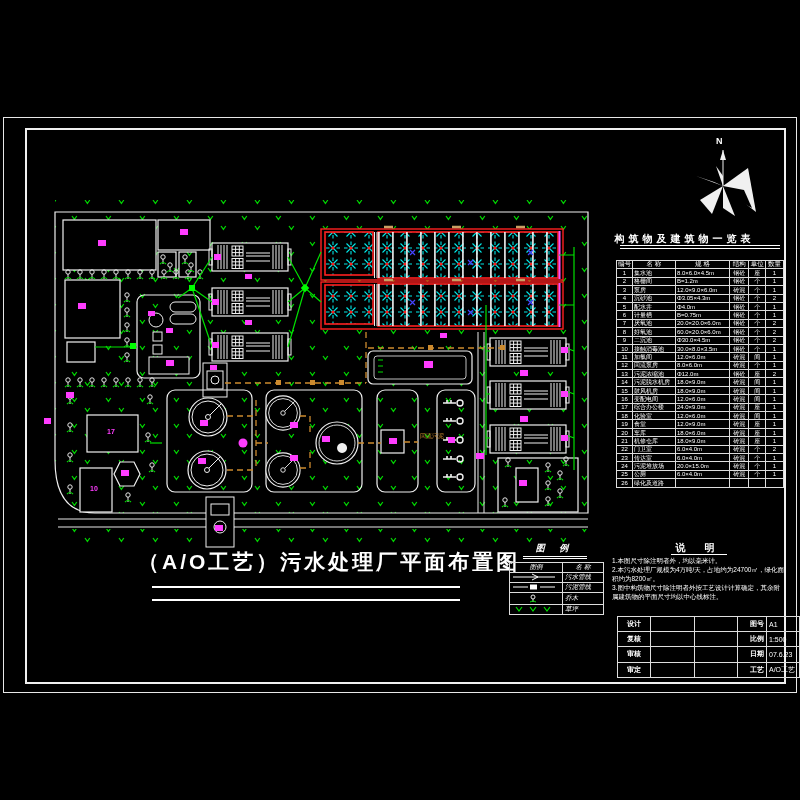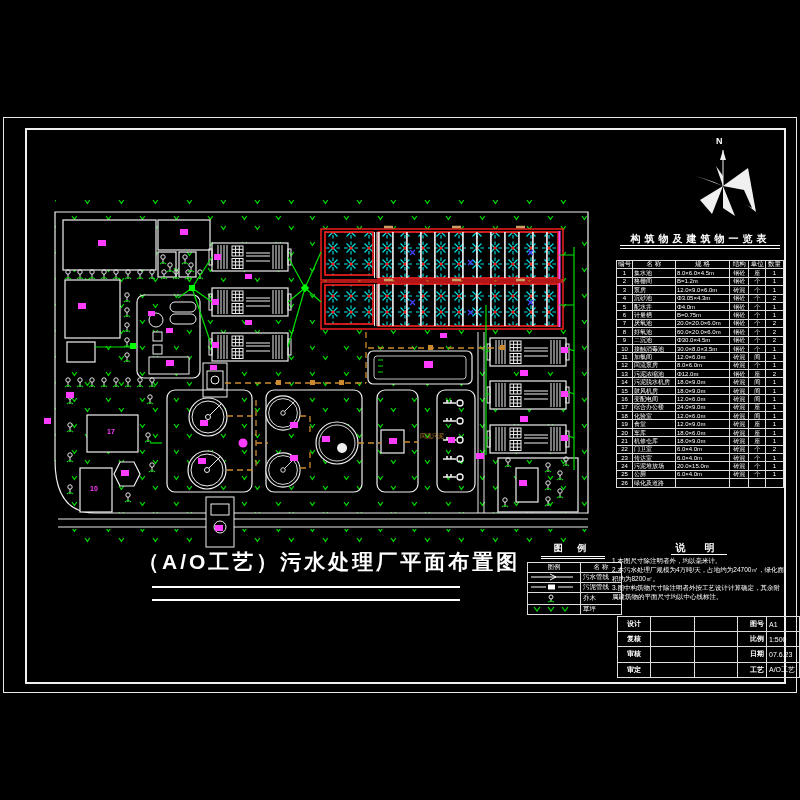--- a/index.html
+++ b/index.html
@@ -356,21 +356,21 @@
 
   <div class="plan-label" style="left:107px;top:428px">17</div>
   <div class="plan-label" style="left:90px;top:485px">10</div>
   <div class="pipe-label" style="left:420px;top:432px">回流污泥</div>
   <div class="abs north-label" style="left: 716px; top: 136px;">N</div>
 
   <div class="abs main-title">（A/O工艺）污水处理厂平面布置图</div>
   <div class="abs uline" style="left:152px;top:586px;width:308px"></div>
   <div class="abs uline" style="left:152px;top:599px;width:308px"></div>
 
-  <div class="abs legend" style="left: 527px; top: 542px;">
+  <div class="abs legend" style="left: 509px; top: 542px; font-style: italic;">
     <div class="legend-title">图  例</div>
     <div class="uline" style="width:64px;margin:1px 0 0 14px;height:1px"></div>
     <div class="uline" style="width:64px;margin:1px 0 0 14px;height:1px"></div>
     <table class="legend-table">
       <tbody>
           <tr>
         <td style="width:48px;text-align:center">图例</td>
         <td style="width:36px;text-align:center">名 称</td>
       </tr>
       <tr>
@@ -407,21 +407,21 @@
           <svg width="44" height="8">
                 <path d="M4,2 l3,4 l3,-4 M18,2 l3,4 l3,-4 M32,2 l3,4 l3,-4" stroke="#00dd00" fill="none" stroke-width="1.2"></path>
               </svg>
         </td>
         <td>草坪</td>
       </tr>
     </tbody>
       </table>
   </div>
 
-  <div class="abs panel-title" style="left: 617px; top: 232px;">构筑物及建筑物一览表</div>
+  <div class="abs panel-title" style="left: 601px; top: 232px;">构筑物及建筑物一览表</div>
   <div class="abs uline" style="left:620px;top:245px;width:160px;height:1px"></div>
   <div class="abs uline" style="left:620px;top:248px;width:160px;height:1px"></div>
 
   <table class="abs struct-table" style="left: 616px; top: 260px;">
     <thead>
       <tr>
         <th style="width:13px">编号</th>
         <th style="width:42px">名 称</th>
         <th style="width:55px">规 格</th>
         <th style="width:18px">结构</th>

